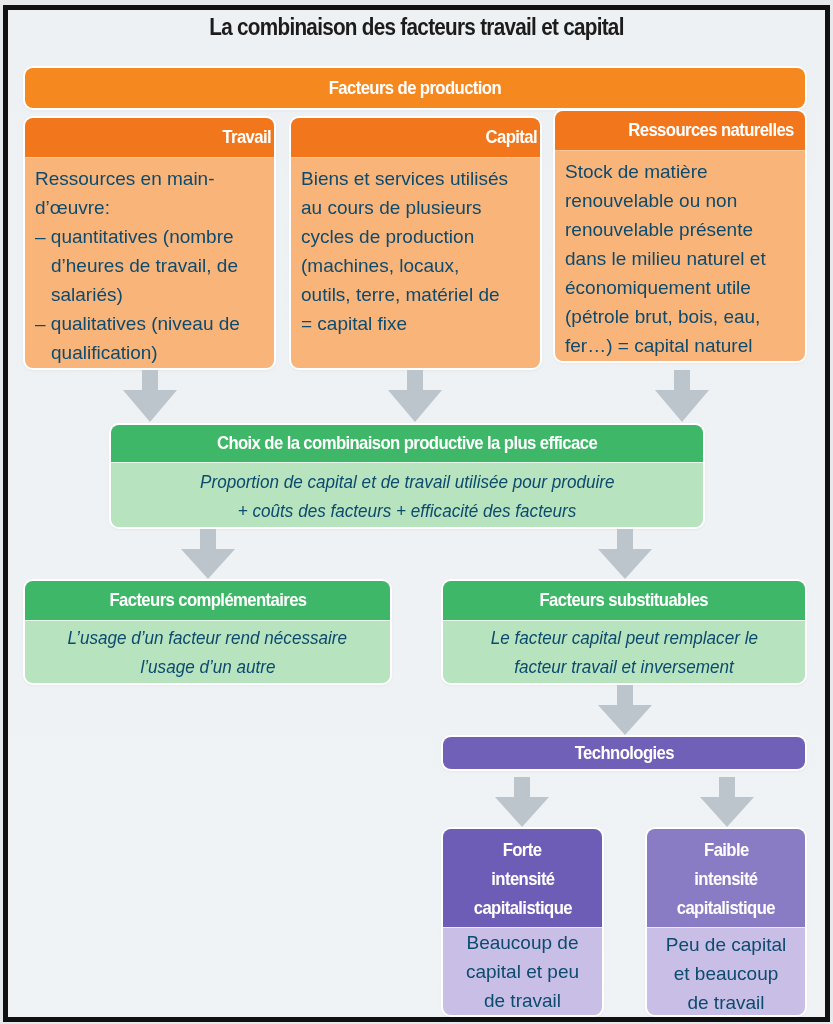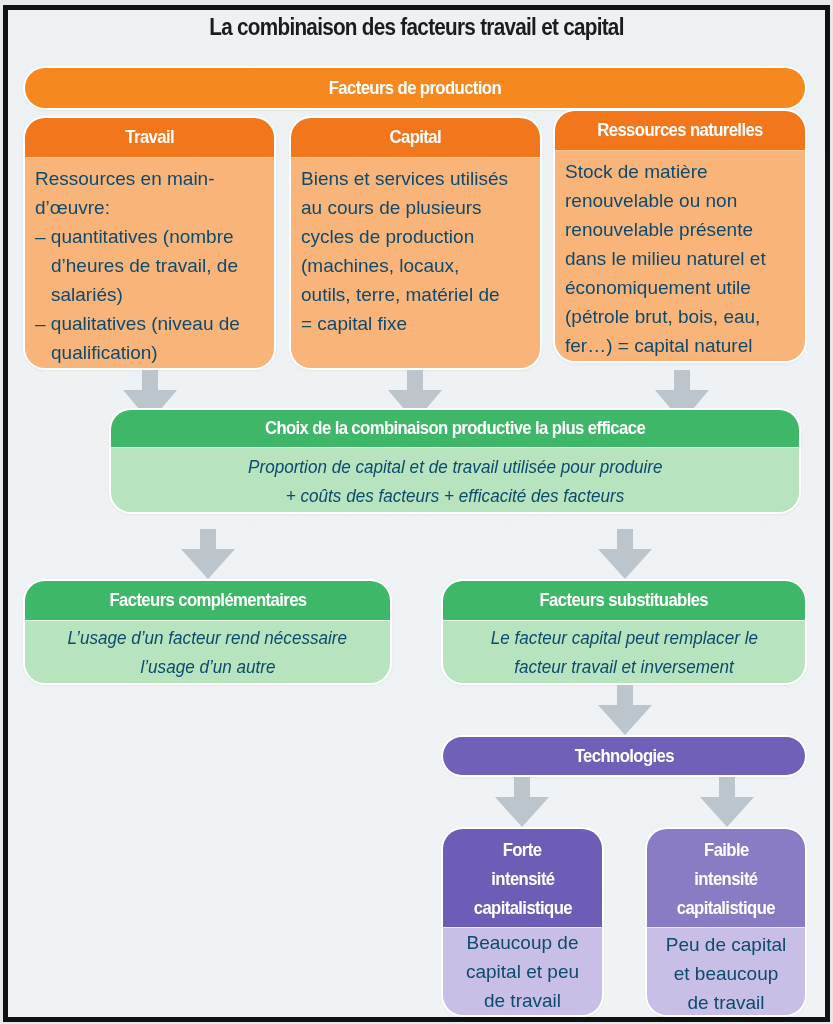--- a/index.html
+++ b/index.html
@@ -3,28 +3,28 @@
   <meta charset="utf-8">
   <style>
     html, body { margin:0; padding:0; }
     body { width:833px; height:1024px; background:#e6e9ec; position:relative; overflow:hidden;
       font-family:"Liberation Sans", sans-serif; }
     .frame { position:absolute; left:3px; top:5px; width:817px; height:1007px;
       border:5px solid #111; background:linear-gradient(#eef1f3,#f0f3f5); }
     .title { position:absolute; left:0; top:14px; width:833px; text-align:center;
       font-family:"Liberation Sans", sans-serif; font-weight:bold; font-size:23px; color:#1c1c1c;
       letter-spacing:-0.8px; transform:scaleX(0.9); }
-    .box { position:absolute; border-radius:20px; overflow:hidden;
+    .box { position:absolute; border-radius:8px; overflow:hidden;
       box-shadow:0 0 0 2px #ffffff, 0 1px 4px rgba(0,0,0,0.12); }
     .hdr { color:#fff; font-weight:bold; text-align:center; font-size:19px; letter-spacing:-0.7px;
       display:flex; align-items:center; justify-content:center; line-height:1.2; }
     .hdr span { display:inline-block; transform:scaleX(0.88); }
     .body { color:#0c4a6e; font-size:19px; line-height:29px; }
     .orange-main { background:#f5891f; }
-    .orange-hdr { background:#f2761c; border-bottom:1px solid #f8c79a; }
+    .orange-hdr { background:#f2761c; border-bottom:1px solid #f8c79a;justify-content:flex-end; }
     .orange-body { background:#f9b47a; }
     .green-hdr { background:#3fb768; border-bottom:1px solid #e8f5ea; }
     .green-body { background:#b7e3bf;font-style:italic; }
     .purple-main { background:#7060b8; }
     .purple-hdr-dark { background:#6d5db6; border-bottom:1px solid #ece8f6; }
     .purple-hdr-light { background:#8a7cc4; border-bottom:1px solid #ece8f6; }
     .purple-body { background:#c9bfe6; }
     .arrow { position:absolute; width:60px; height:50px; }
     .arrow svg { display:block; }
     .left-text { padding:6px 10px 0 10px; }
@@ -92,21 +92,21 @@
   <svg width="60" height="52" viewBox="0 0 60 52">
       <path d="M22 0 H38 V20 H57 L30 52 L3 20 H22 Z" fill="#bcc5cc"></path>
     </svg>
 </div>
 <div class="arrow" style="left:652px; top:370px;">
   <svg width="60" height="52" viewBox="0 0 60 52">
       <path d="M22 0 H38 V20 H57 L30 52 L3 20 H22 Z" fill="#bcc5cc"></path>
     </svg>
 </div>
 
-<div class="box" style="left:111px; top:410px; width:688px; height:102px;">
+<div class="box" style="left:111px; top:425px; width:592px; height:102px;">
   <div class="hdr green-hdr" style="height:37px;">
     <span>Choix de la combinaison productive la plus efficace</span>
   </div>
   <div class="body green-body center-text" style="height:64px; padding-top:0;">
     <div style="padding-top:4px;"><span style="display:inline-block; transform:scaleX(0.9);">Proportion de capital et de travail utilisée pour produire</span></div>
     <div><span style="display:inline-block; transform:scaleX(0.9);">+ coûts des facteurs + efficacité des facteurs</span></div>
   </div>
 </div>
 
 <div class="arrow" style="left:178px; top:529px;">
@@ -139,21 +139,21 @@
     <div><span style="display:inline-block; transform:scaleX(0.9);">facteur travail et inversement</span></div>
   </div>
 </div>
 
 <div class="arrow" style="left:595px; top:685px;">
   <svg width="60" height="50" viewBox="0 0 60 50">
       <path d="M22 0 H38 V20 H57 L30 50 L3 20 H22 Z" fill="#bcc5cc"></path>
     </svg>
 </div>
 
-<div class="box purple-main hdr" style="left:443px; top:737px; width:362px; height:38px;">
+<div class="box purple-main hdr" style="left:443px; top:737px; width:362px; height:32px;">
   <span>Technologies</span>
 </div>
 
 <div class="arrow" style="left:492px; top:777px;">
   <svg width="60" height="50" viewBox="0 0 60 50">
       <path d="M22 0 H38 V20 H57 L30 50 L3 20 H22 Z" fill="#bcc5cc"></path>
     </svg>
 </div>
 <div class="arrow" style="left:697px; top:777px;">
   <svg width="60" height="50" viewBox="0 0 60 50">

